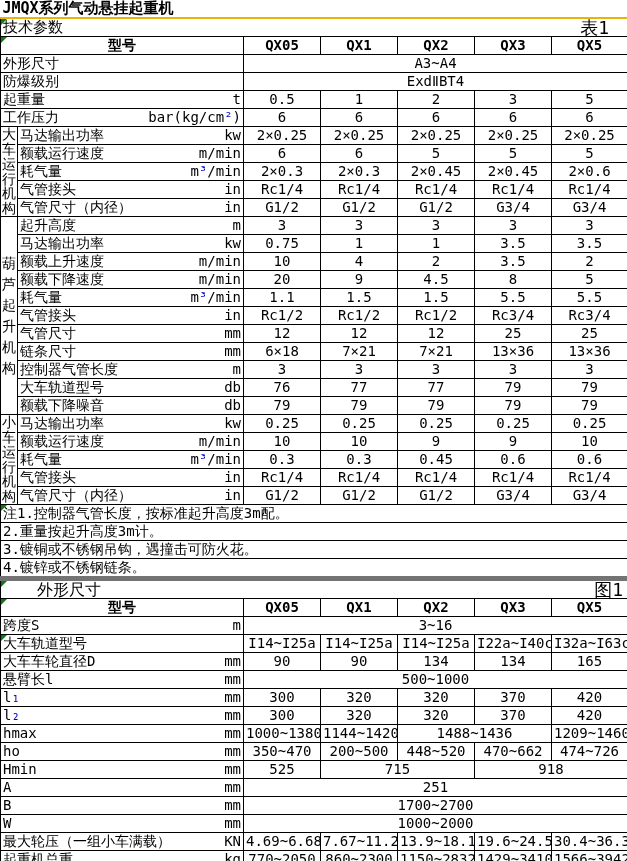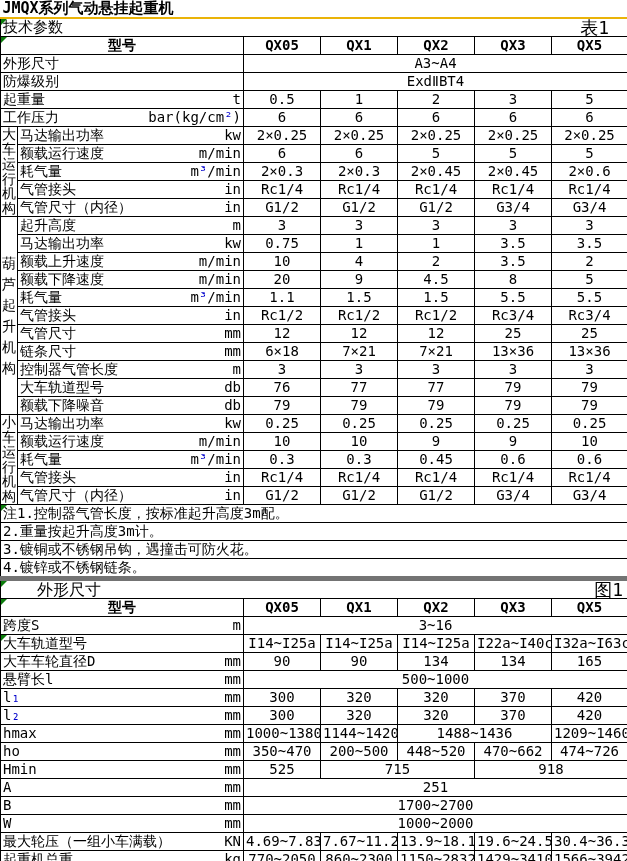--- a/index.html
+++ b/index.html
@@ -368,21 +368,21 @@
         <tr>
           <td class="lab" colspan="2"><span class="lt">B</span><span class="un">mm</span></td>
           <td class="c" colspan="5">1700~2700</td>
         </tr>
         <tr>
           <td class="lab" colspan="2"><span class="lt">W</span><span class="un">mm</span></td>
           <td class="c" colspan="5">1000~2000</td>
         </tr>
         <tr>
           <td class="lab" colspan="2"><span class="lt">最大轮压（一组小车满载）</span><span class="un">KN</span></td>
-          <td class="c">4.69~7.83</td>
+          <td class="c">4.69~6.68</td>
           <td class="c">7.67~11.2</td>
           <td class="c">13.9~18.1</td>
           <td class="c">19.6~24.5</td>
           <td class="c">30.4~36.3</td>
         </tr>
         <tr>
           <td class="lab" colspan="2"><span class="lt">起重机总重</span><span class="un">kg</span></td>
           <td class="c">770~2050</td>
           <td class="c">860~2300</td>
           <td class="c">1150~2832</td>

